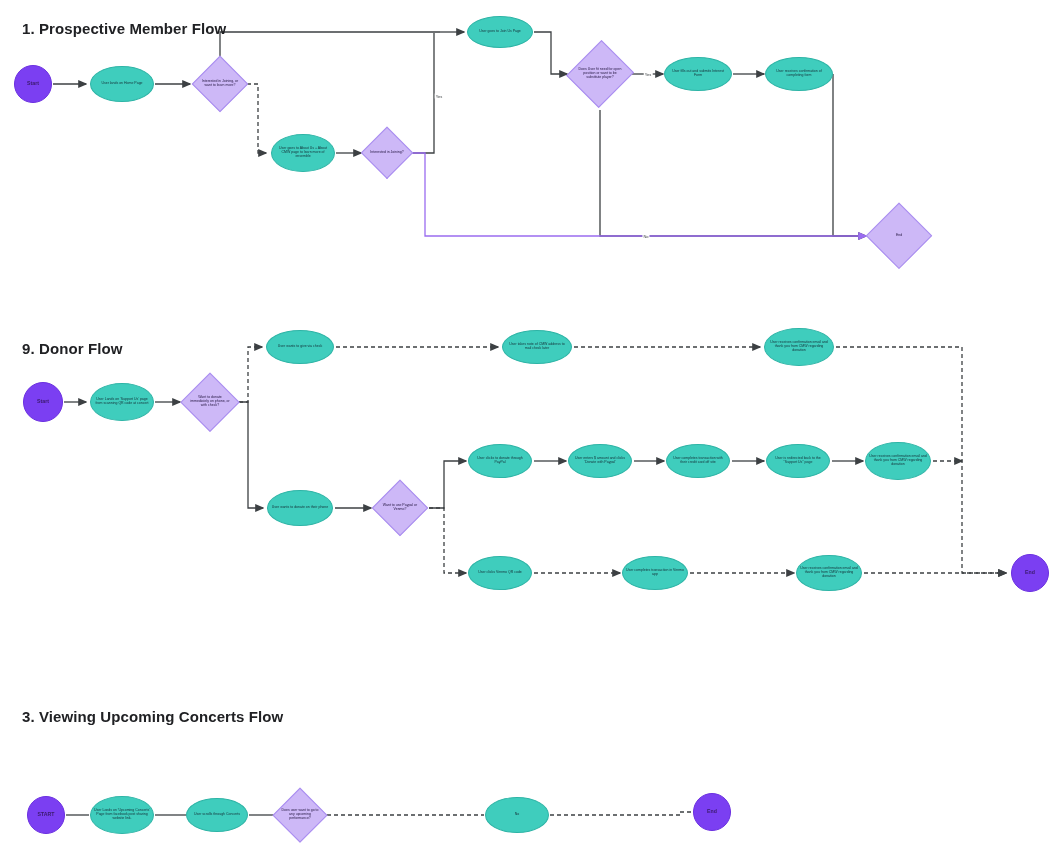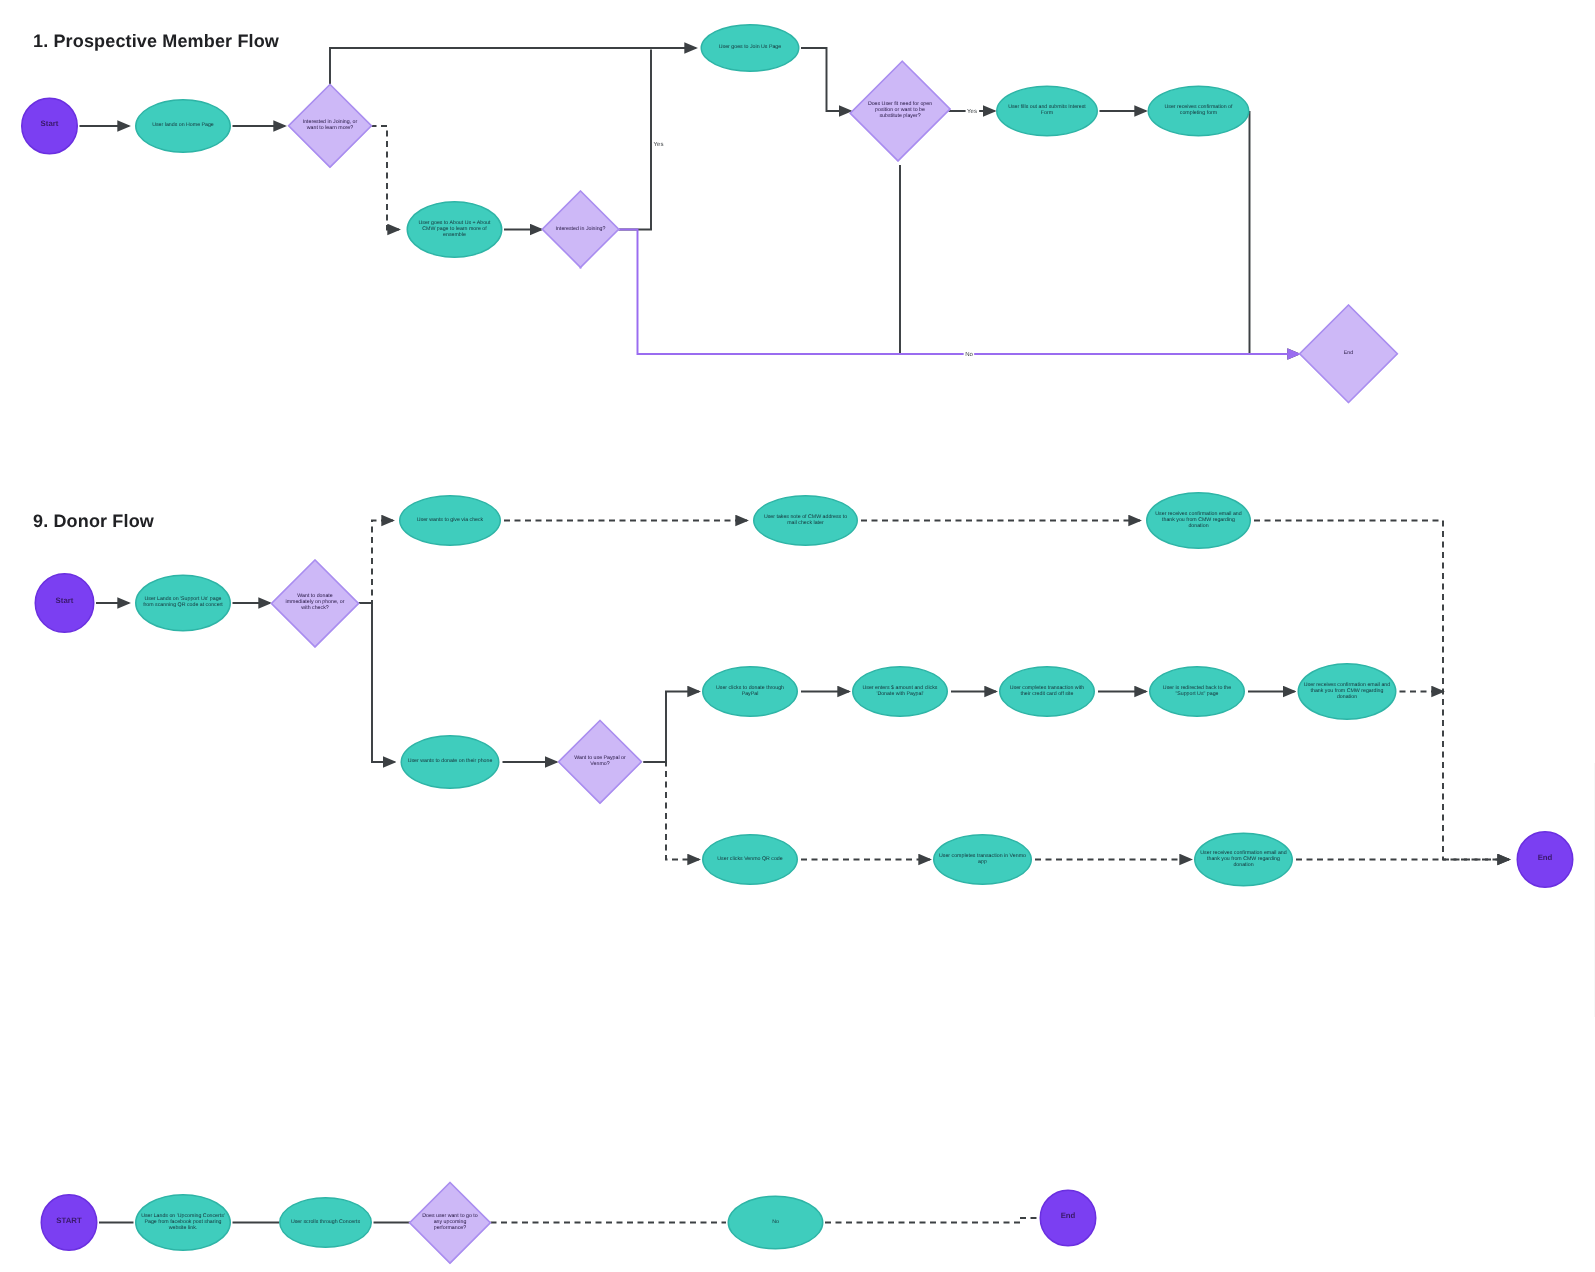--- a/index.html
+++ b/index.html
@@ -17,21 +17,21 @@
   }
   #edges {
     position: absolute;
     left: 0; top: 0;
     width: 1063px;
     height: 848px;
     pointer-events: none;
   }
   .section-title {
     position: absolute;
-    font-size: 12px;
+    font-size: 15px;
     font-weight: 600;
     color: #202124;
     letter-spacing: 0.1px;
     white-space: nowrap;
   }
   .node {
     position: absolute;
     display: flex;
     align-items: center;
     justify-content: center;
@@ -178,20 +178,21 @@
       <path d="M66,815 L89,815"></path>
       <path d="M155,815 L186,815"></path>
       <path d="M249,815 L275,815"></path>
       <path d="M327,815 L484,815" stroke-dasharray="4,3"></path>
       <path d="M550,815 L680,815 L680,812 L694,812" stroke-dasharray="4,3"></path>
     </g>
   </svg>
 
   <div class="section-title" style="left:22px; top:20px;">1. Prospective Member Flow</div>
   <div class="section-title" style="left:22px; top:340px;">9. Donor Flow</div>
+  <div class="section-title" style="left:22px; top:708px;">3. Viewing Upcoming Concerts Flow</div>
 
   <div id="node-layer">
       <div class="node n-terminal" style="left: 14px; top: 65px; width: 38px; height: 38px;">
         <span class="label">Start</span>
       </div>
       <div class="node n-process" style="left: 90px; top: 66px; width: 64px; height: 36px;">
         <span class="label">User lands on Home Page</span>
       </div>
       <div class="node n-decision" style="left: 193px; top: 57px; width: 54px; height: 54px;">
         <div class="diamond"></div>

